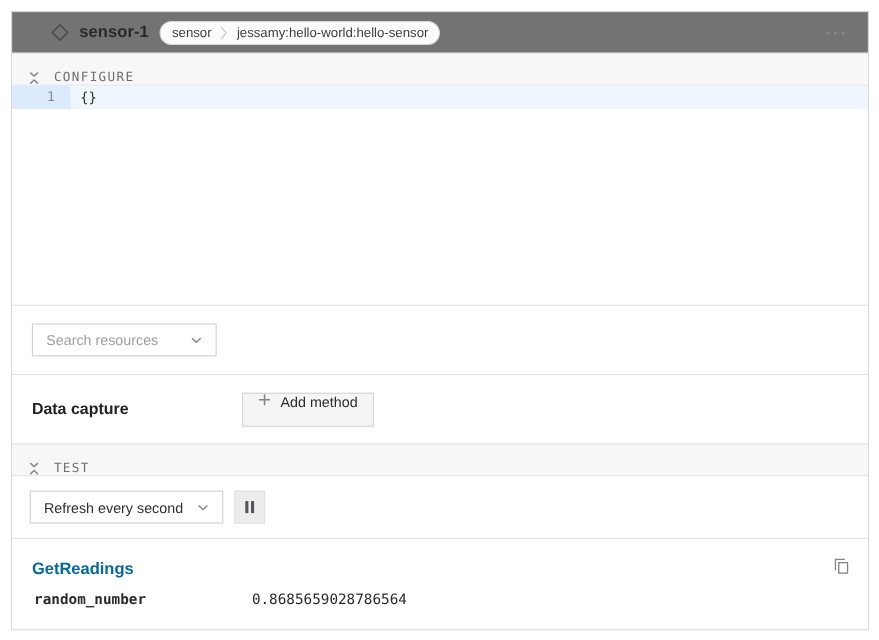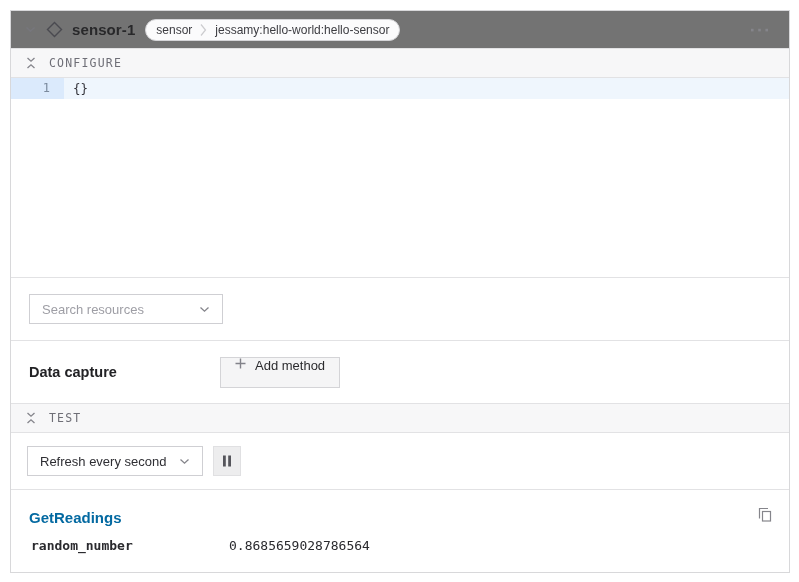--- a/index.html
+++ b/index.html
@@ -24,21 +24,21 @@
     display: flex; align-items: center; height: 22px;
     border: 1px solid #d5d5d8; border-radius: 11px; background: #fbfbfc;
     padding: 0 10px; font-size: 12px; color: #3c3c41; gap: 8px;
   }
   .chip .sep { display: flex; }
   .hdr .spacer { flex: 1; }
   .more { display: flex; align-items: center; cursor: pointer; padding: 4px; }
 
   
   .band {
-    height: 30px; flex: 0 0 30px; display: flex; align-items: center;
+    height: 30px; flex: 0 0 30px; display: flex; align-items: flex-end;
     background: #f7f7f8; border-top: 1px solid #e2e2e4; border-bottom: 1px solid #e2e2e4;
     padding-left: 15px; gap: 13px;
   }
   .band .lbl {
     font-family: "DejaVu Sans Mono", monospace; font-size: 11.5px;
     letter-spacing: 1.2px; color: #6e6e76;
   }
   .collapse-btn { display: flex; cursor: pointer; }
 
   
@@ -52,21 +52,21 @@
 
   
   .row {
     display: flex; align-items: center; padding-left: 18px; background: #fff;
   }
   .row.depends { height: 63px; flex: 0 0 63px; border-top: 1px solid #e2e2e4; }
   .row.capture { height: 63px; flex: 0 0 63px; border-top: 1px solid #e2e2e4; }
   .row-label { width: 191px; flex: 0 0 191px; font-size: 14.5px; font-weight: 600; color: #222225; }
 
   .select {
-    width: 194px; height: 30px; border: 1px solid #cfcfd3; background: #fff;
+    width: 168px; height: 30px; border: 1px solid #cfcfd3; background: #fff;
     display: flex; align-items: center; justify-content: space-between;
     padding: 0 12px; font-size: 13px; cursor: pointer;
   }
   .select .ph { color: #9e9ea5; }
   .select .val { color: #2e2e33; }
 
   .btn {
     height: 31px; display: inline-flex; align-items: flex-start; gap: 9px;
     background: #f5f5f6; border: 1px solid #d4d4d7; padding: 0 14px;
     font-size: 13px; color: #2b2b2e; cursor: pointer;

